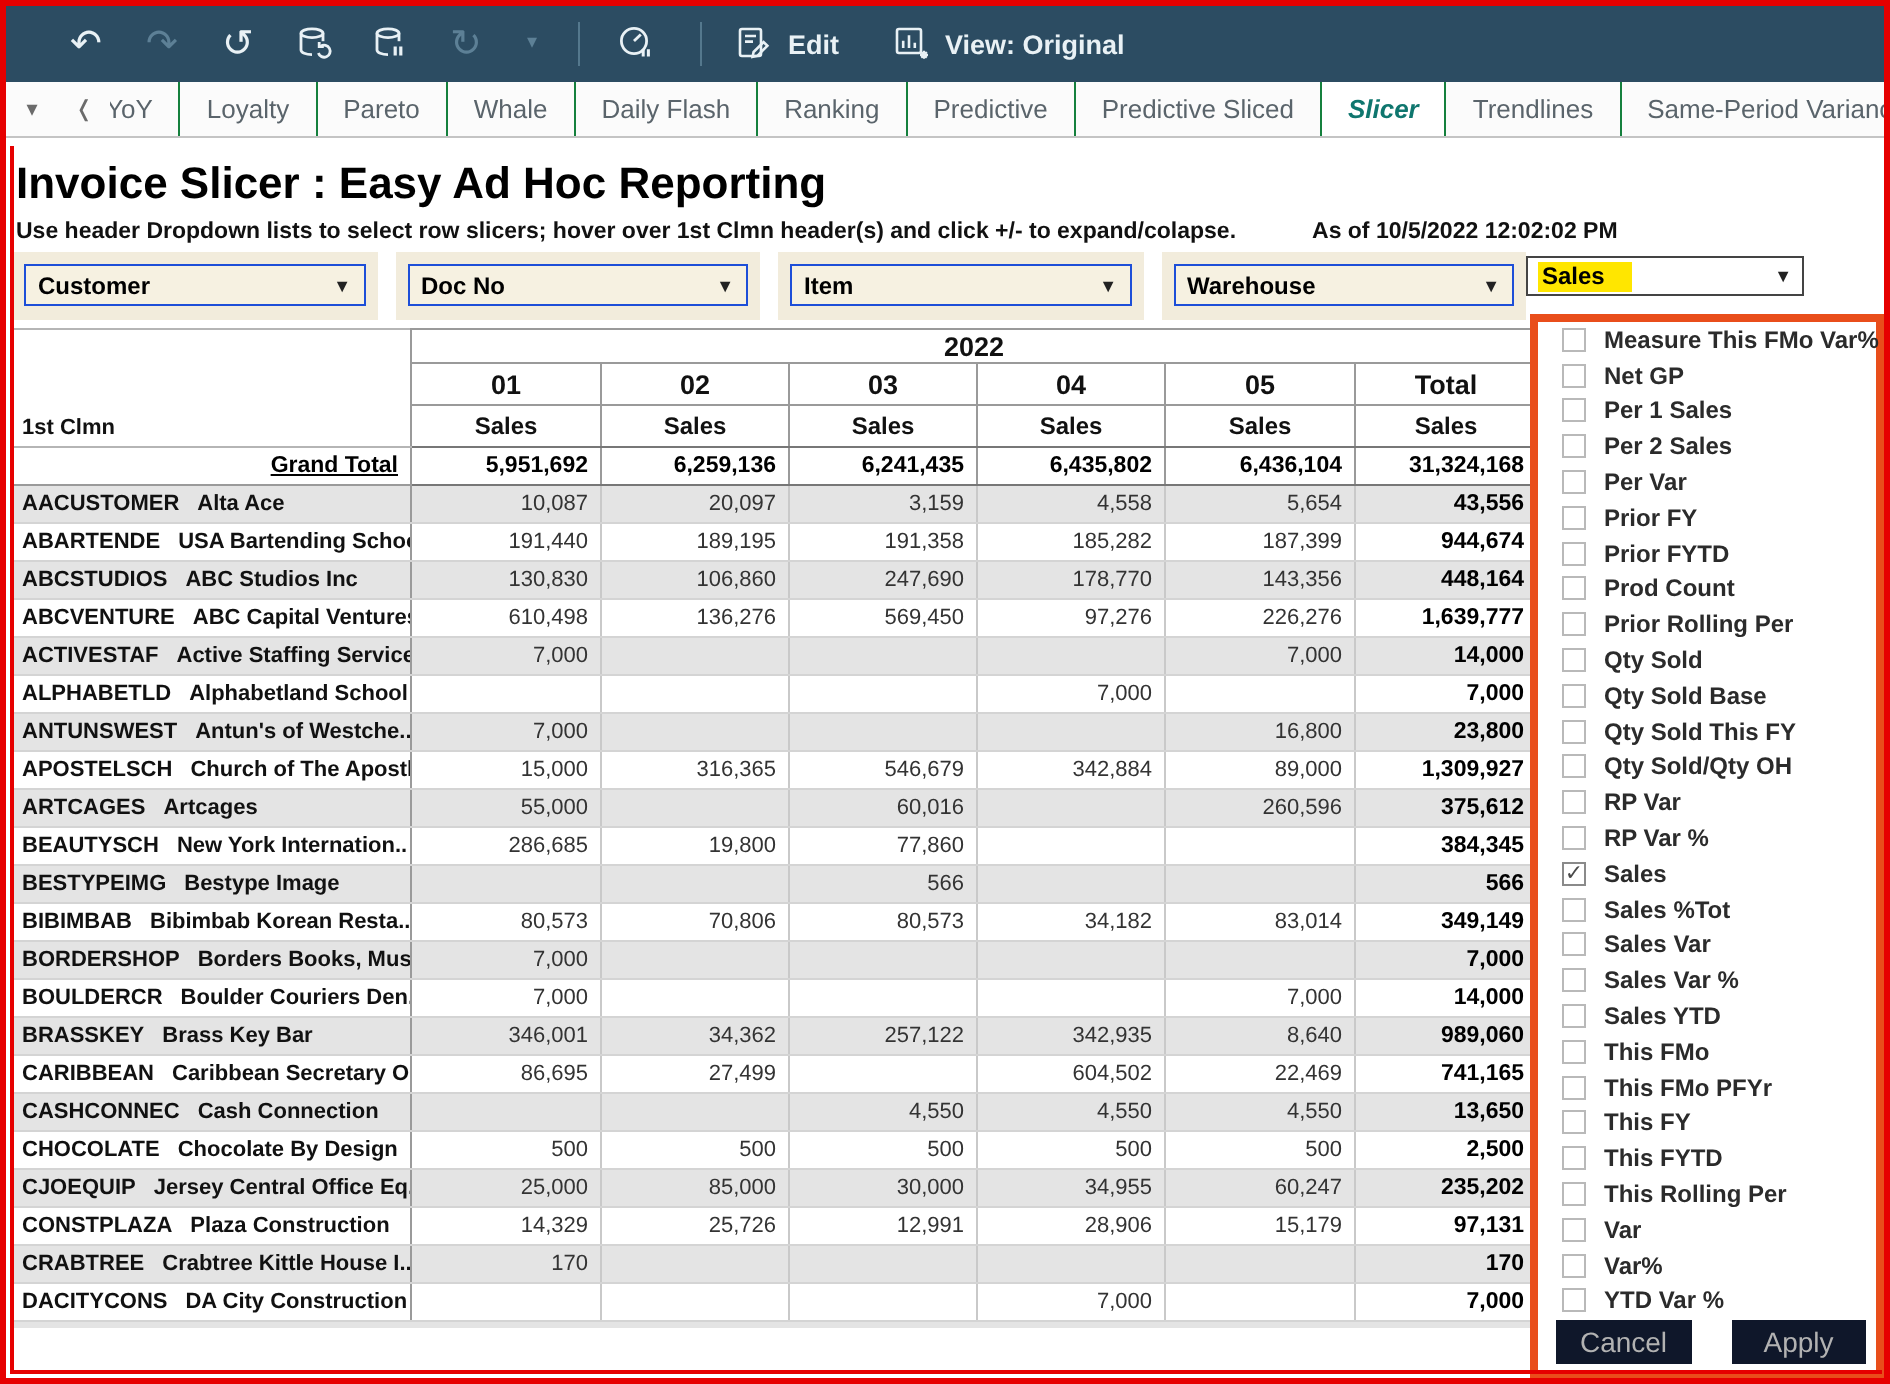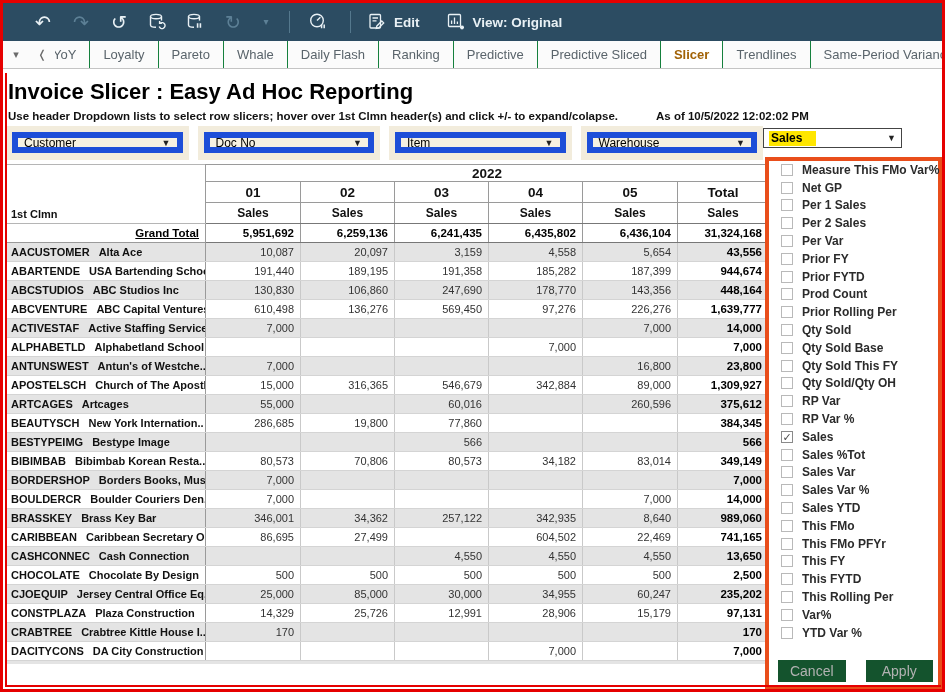--- a/index.html
+++ b/index.html
@@ -18,30 +18,30 @@
   .tbtn{display:flex;align-items:center;gap:7px;font-size:13.5px;font-weight:bold;
     margin-right:26px;cursor:pointer;white-space:nowrap;}
   
   .tabbar{position:absolute;left:0;top:38px;width:939px;height:28px;background:#fbfbfb;
     border-bottom:1px solid #c4c4c4;display:flex;align-items:stretch;font-size:13px;color:#5a646b;}
   .tabctl{width:26px;display:flex;align-items:center;justify-content:center;color:#6b6b6b;
     font-size:11px;cursor:pointer;flex:none;}
   #tabs{flex:1;display:flex;overflow:hidden;white-space:nowrap;}
   .tab{flex:none;padding:0 13px;line-height:27px;border-right:1px solid #15803d;cursor:pointer;}
   .tab:first-child{margin-left:-16px;border-left:1px solid #d8d8d8;}
-  .tab.active{background:#fff;color:#a16207;font-weight:600;}
+  .tab.active{background:#fff;color:#0f766e;font-weight:600;font-style:italic;}
   
   .title{position:absolute;left:5px;top:76px;font-size:22px;font-weight:bold;color:#000;}
   .subtitle{position:absolute;left:5px;top:107px;font-size:11.5px;font-weight:bold;color:#111;
     display:flex;gap:38px;white-space:nowrap;}
   
   .filterrow{position:absolute;left:3px;top:123px;width:757px;height:34px;display:flex;gap:9px;}
   .fblock{flex:1;background:#f2ecdc;}
-  .fselect{height:21px;margin:6px;background:#f6f1e1;border:6px solid #1d4ed8;display:flex;
-    align-items:center;padding:0 6px;font-size:12px;font-weight:normal;color:#000;cursor:pointer;}
+  .fselect{height:21px;margin:6px;background:#f6f1e1;border:1px solid #1d4ed8;display:flex;
+    align-items:center;padding:0 6px;font-size:12px;font-weight:bold;color:#000;cursor:pointer;}
   .fselect .grow{flex:1;}
   .fcaret{font-size:9px;color:#222;}
   .salesselect{position:absolute;left:760px;top:125px;width:139px;height:20px;background:#fff;
     border:1px solid #444;display:flex;align-items:center;padding:0 5px;font-size:12px;
     font-weight:bold;color:#000;cursor:pointer;}
   .salesselect .hl{background:#ffe600;padding:0 14px 1px 2px;}
   .salesselect .grow{flex:1;}
   
   .gridwrap{position:absolute;left:3px;top:161px;width:762px;}
   table.grid{table-layout:fixed;border-collapse:collapse;width:762px;font-family:"Liberation Sans",sans-serif;}
@@ -68,21 +68,21 @@
   
   .mpanel{position:absolute;left:762px;top:154px;width:177px;height:532px;background:#fff;
     border:4px solid #e94e1b;z-index:30;}
   .mlist{position:absolute;left:4px;top:0;right:0;}
   .mitem{height:17.8px;display:flex;align-items:center;cursor:pointer;}
   .mbox{width:12px;height:12px;border:1px solid #b9b9b9;background:#fff;margin:0 9px 0 8px;
     flex:none;font-size:11px;line-height:11px;text-align:center;color:#4a4a4a;}
   .mitem.checked .mbox{border-color:#8a8a8a;}
   .mlabel{font-size:12px;font-weight:600;color:#2b2b2b;white-space:nowrap;}
   .mbuttons{position:absolute;left:0;bottom:3px;right:0;display:flex;gap:20px;padding:0 5px 0 9px;}
-  .mbtn{flex:1;height:22px;background:#14532d;border:none;color:#b2b2b2;font-size:14px;
+  .mbtn{flex:1;height:22px;background:#0f172a;border:none;color:#b2b2b2;font-size:14px;
     font-family:"Liberation Sans",sans-serif;cursor:pointer;text-align:center;}
   
   .redline{position:absolute;background:#e60000;z-index:50;}
   .rl-left{left:2px;top:70px;width:2px;height:614px;}
   .rl-bottom{left:2px;top:682px;width:936px;height:2px;}
 </style>
 </head>
 <body>
 
 <div class="screen">
@@ -551,20 +551,24 @@
         <div class="mitem">
           <span class="mbox"></span>
           <span class="mlabel">This FYTD</span>
         </div>
         <div class="mitem">
           <span class="mbox"></span>
           <span class="mlabel">This Rolling Per</span>
         </div>
         <div class="mitem">
           <span class="mbox"></span>
+          <span class="mlabel">Var</span>
+        </div>
+        <div class="mitem">
+          <span class="mbox"></span>
           <span class="mlabel">Var%</span>
         </div>
         <div class="mitem">
           <span class="mbox"></span>
           <span class="mlabel">YTD Var %</span>
         </div>
       </div>
     <div class="mbuttons">
       <button class="mbtn">Cancel</button>
       <button class="mbtn">Apply</button>

